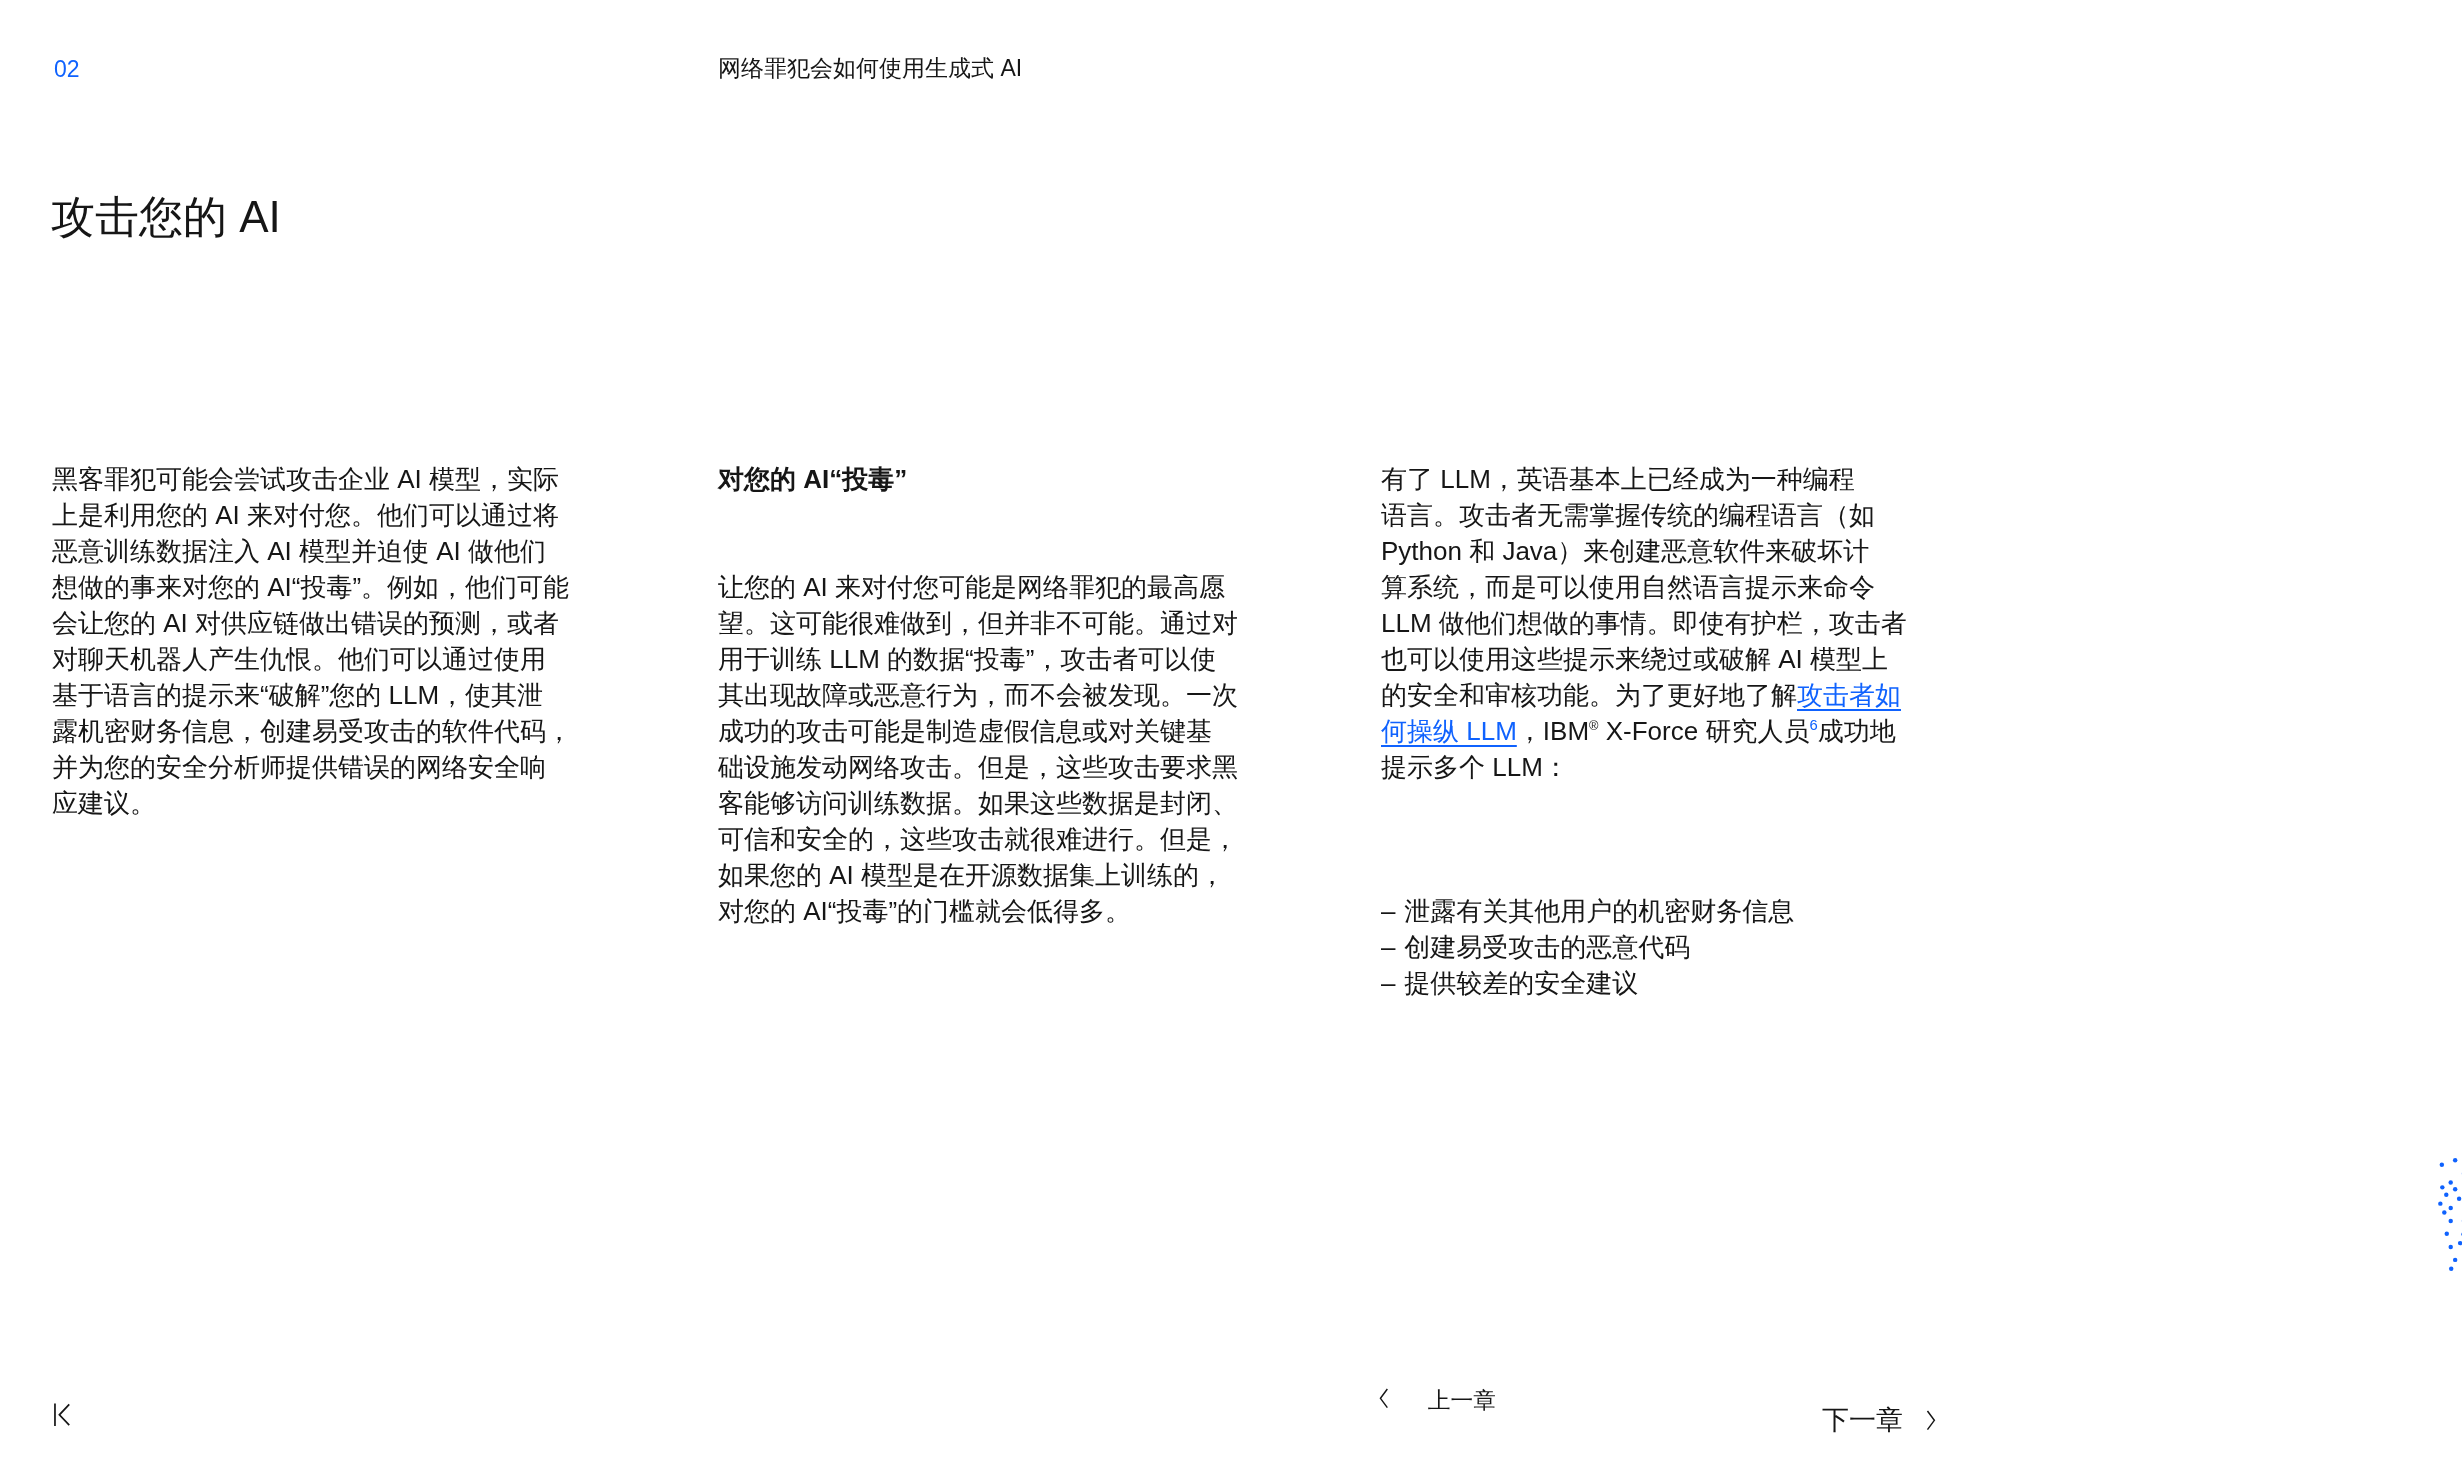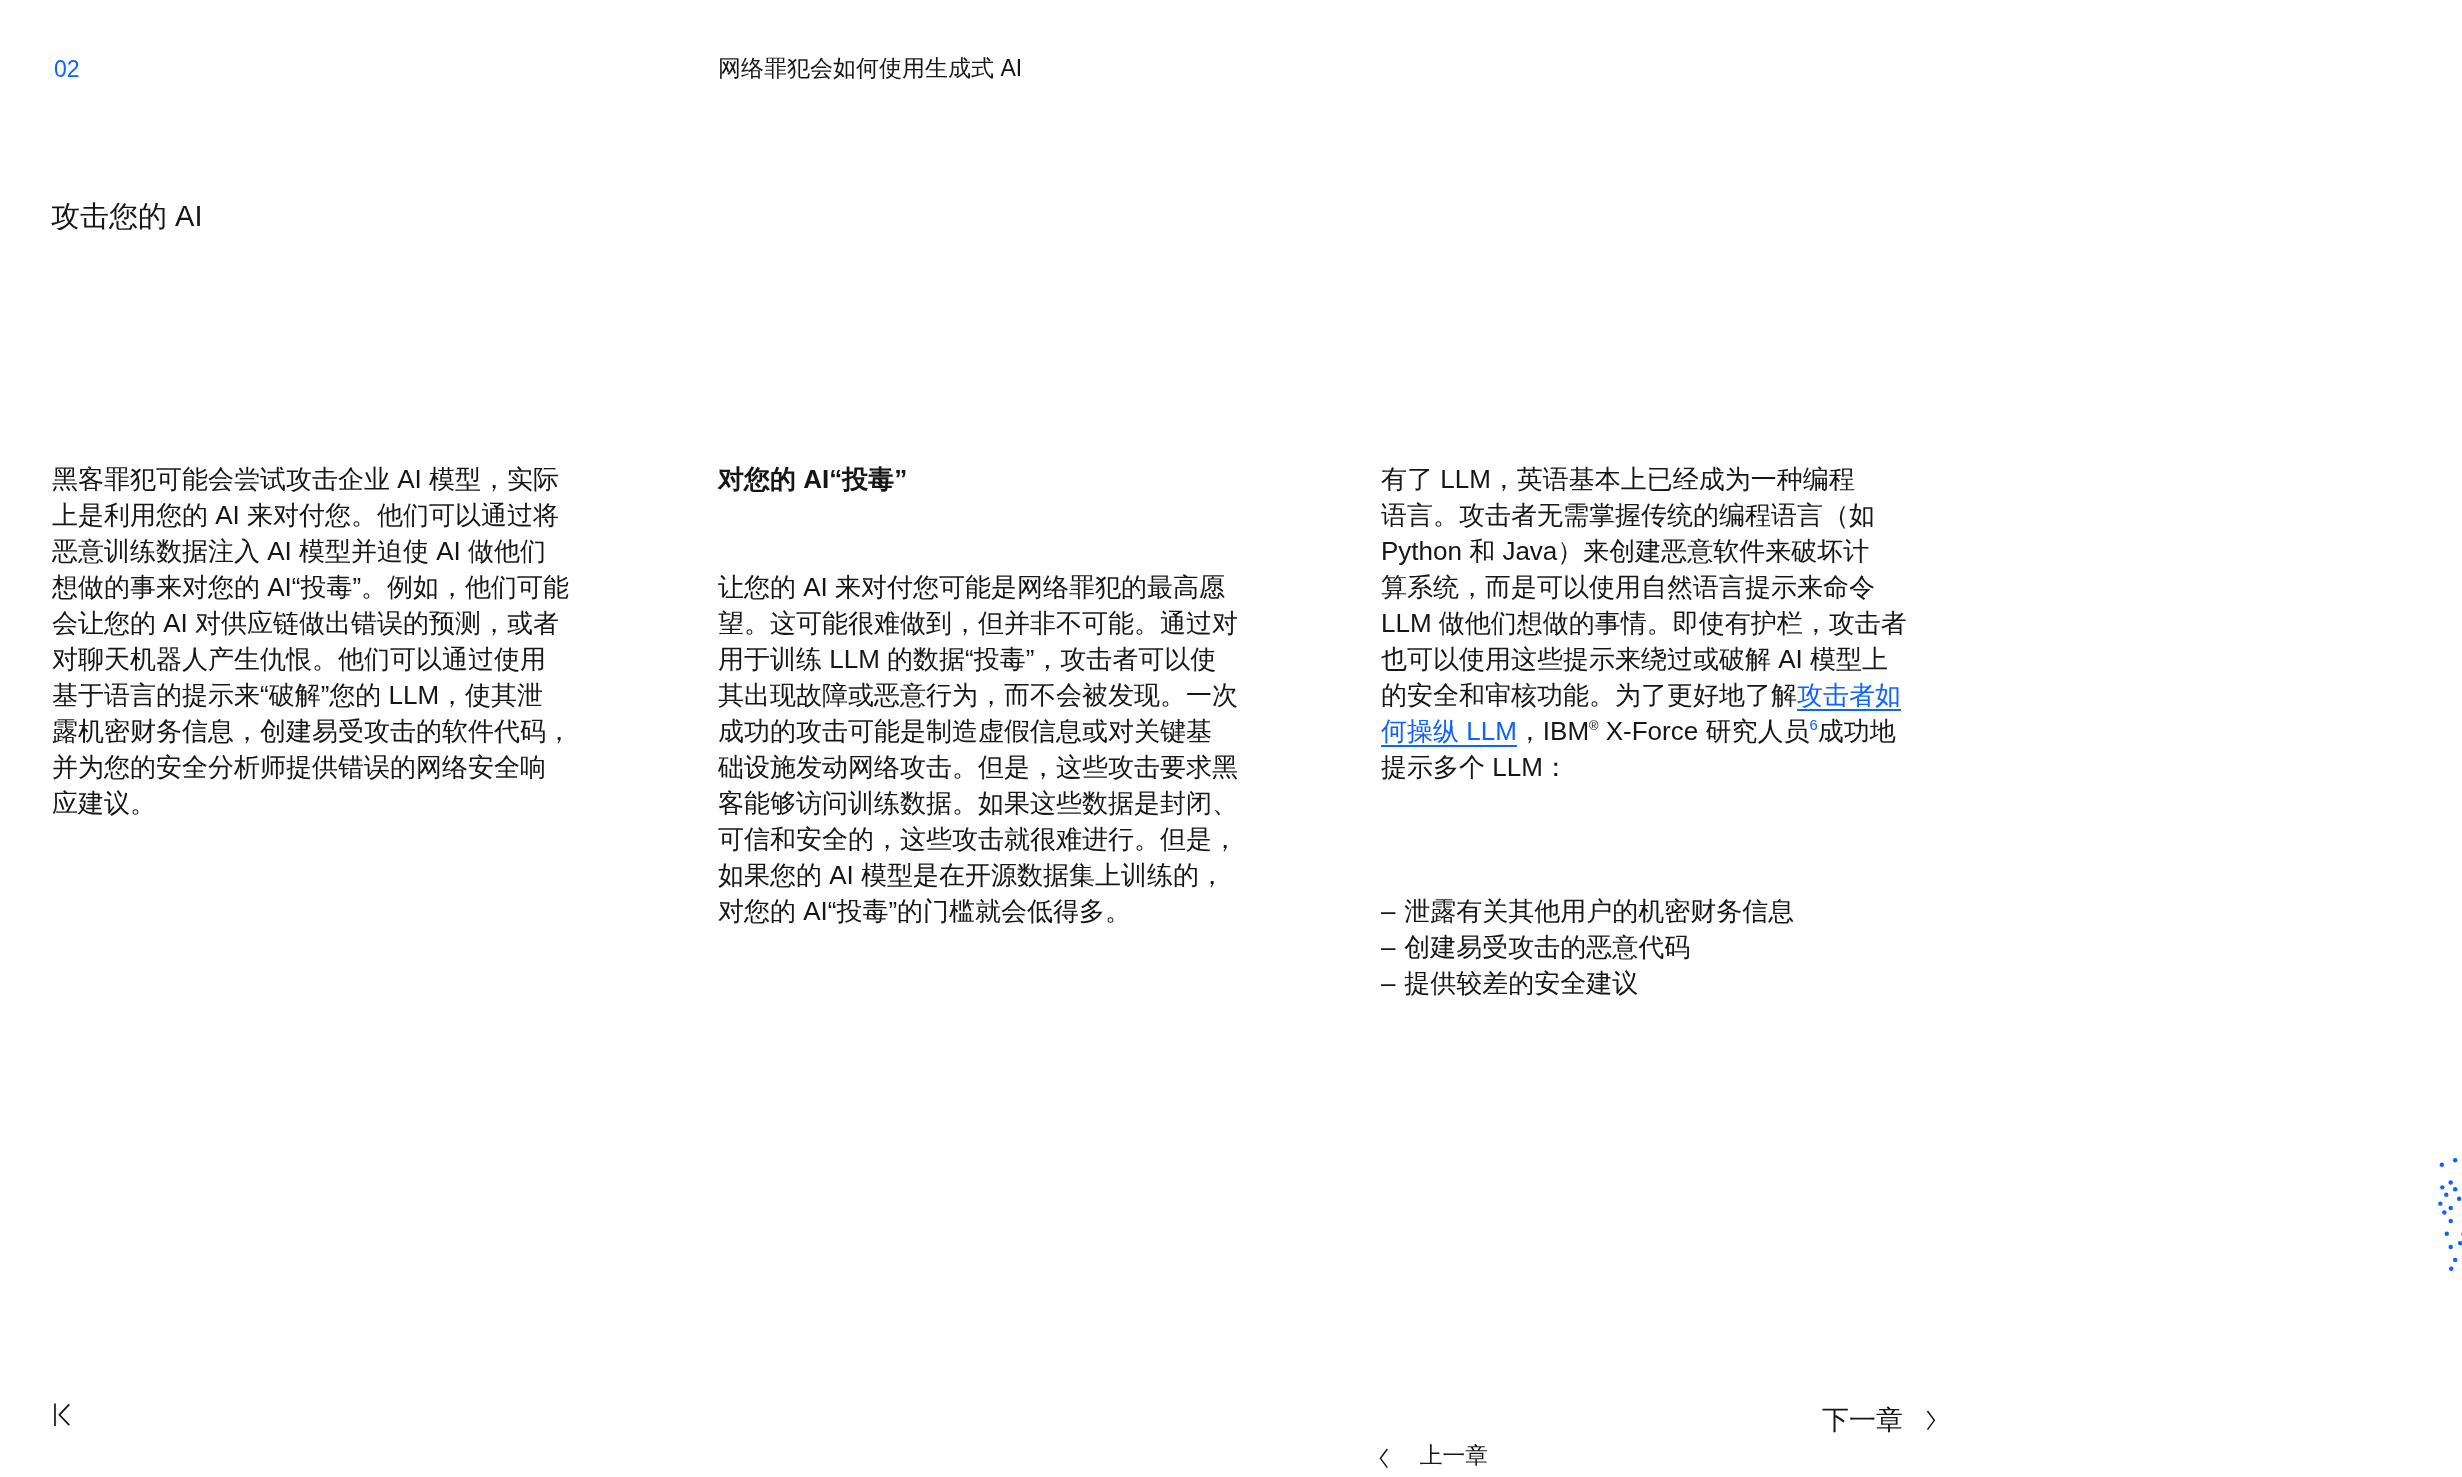--- a/index.html
+++ b/index.html
@@ -19,21 +19,21 @@
     font-size: 23px; line-height: 27.6px; color: #0f62fe;
   }
   .hdr-title {
     position: absolute; left: 718px; top: 55px;
     font-size: 23px; line-height: 27.6px; color: #161616;
   }
 
   
   .section-title {
     position: absolute; left: 51px; top: 197px;
-    font-size: 29px; line-height: 39px; font-weight: 300;
+    font-size: 44px; line-height: 39px; font-weight: 300;
     margin: 0; color: #161616;
   }
 
   
   .col {
     position: absolute; top: 389px; width: 576px;
     font-size: 26px; line-height: 36px;
     white-space: pre;
   }
   .col-1 { left: 52px; }
@@ -58,22 +58,22 @@
   }
   ul.bullet-list li {
     display: flex; align-items: baseline;
     font-size: 26px; line-height: 36px;
   }
   .bullet-dash { margin-right: 8.9px; flex: 0 0 auto; }
 
   
   .skip-icon-btn { position: absolute; left: 53px; top: 1402px; width: 19.7px; height: 25.6px; cursor: pointer; }
   .nav-prev {
-    position: absolute; left: 1378px; top: 1442px;
-    display: flex; align-items: flex-end; gap: 30px;
+    position: absolute; left: 1378px; top: 1387px;
+    display: flex; align-items: flex-start; gap: 38px;
     font-size: 22.7px; line-height: 27.6px; cursor: pointer;
   }
   .nav-next {
     position: absolute; left: 1822px; top: 1407px;
     display: flex; align-items: center; gap: 21.7px;
     font-size: 27px; line-height: 27.6px; cursor: pointer;
   }
 
   
   .corner-graphic { position: absolute; left: 2430px; top: 1140px; width: 148px; height: 148px; }

